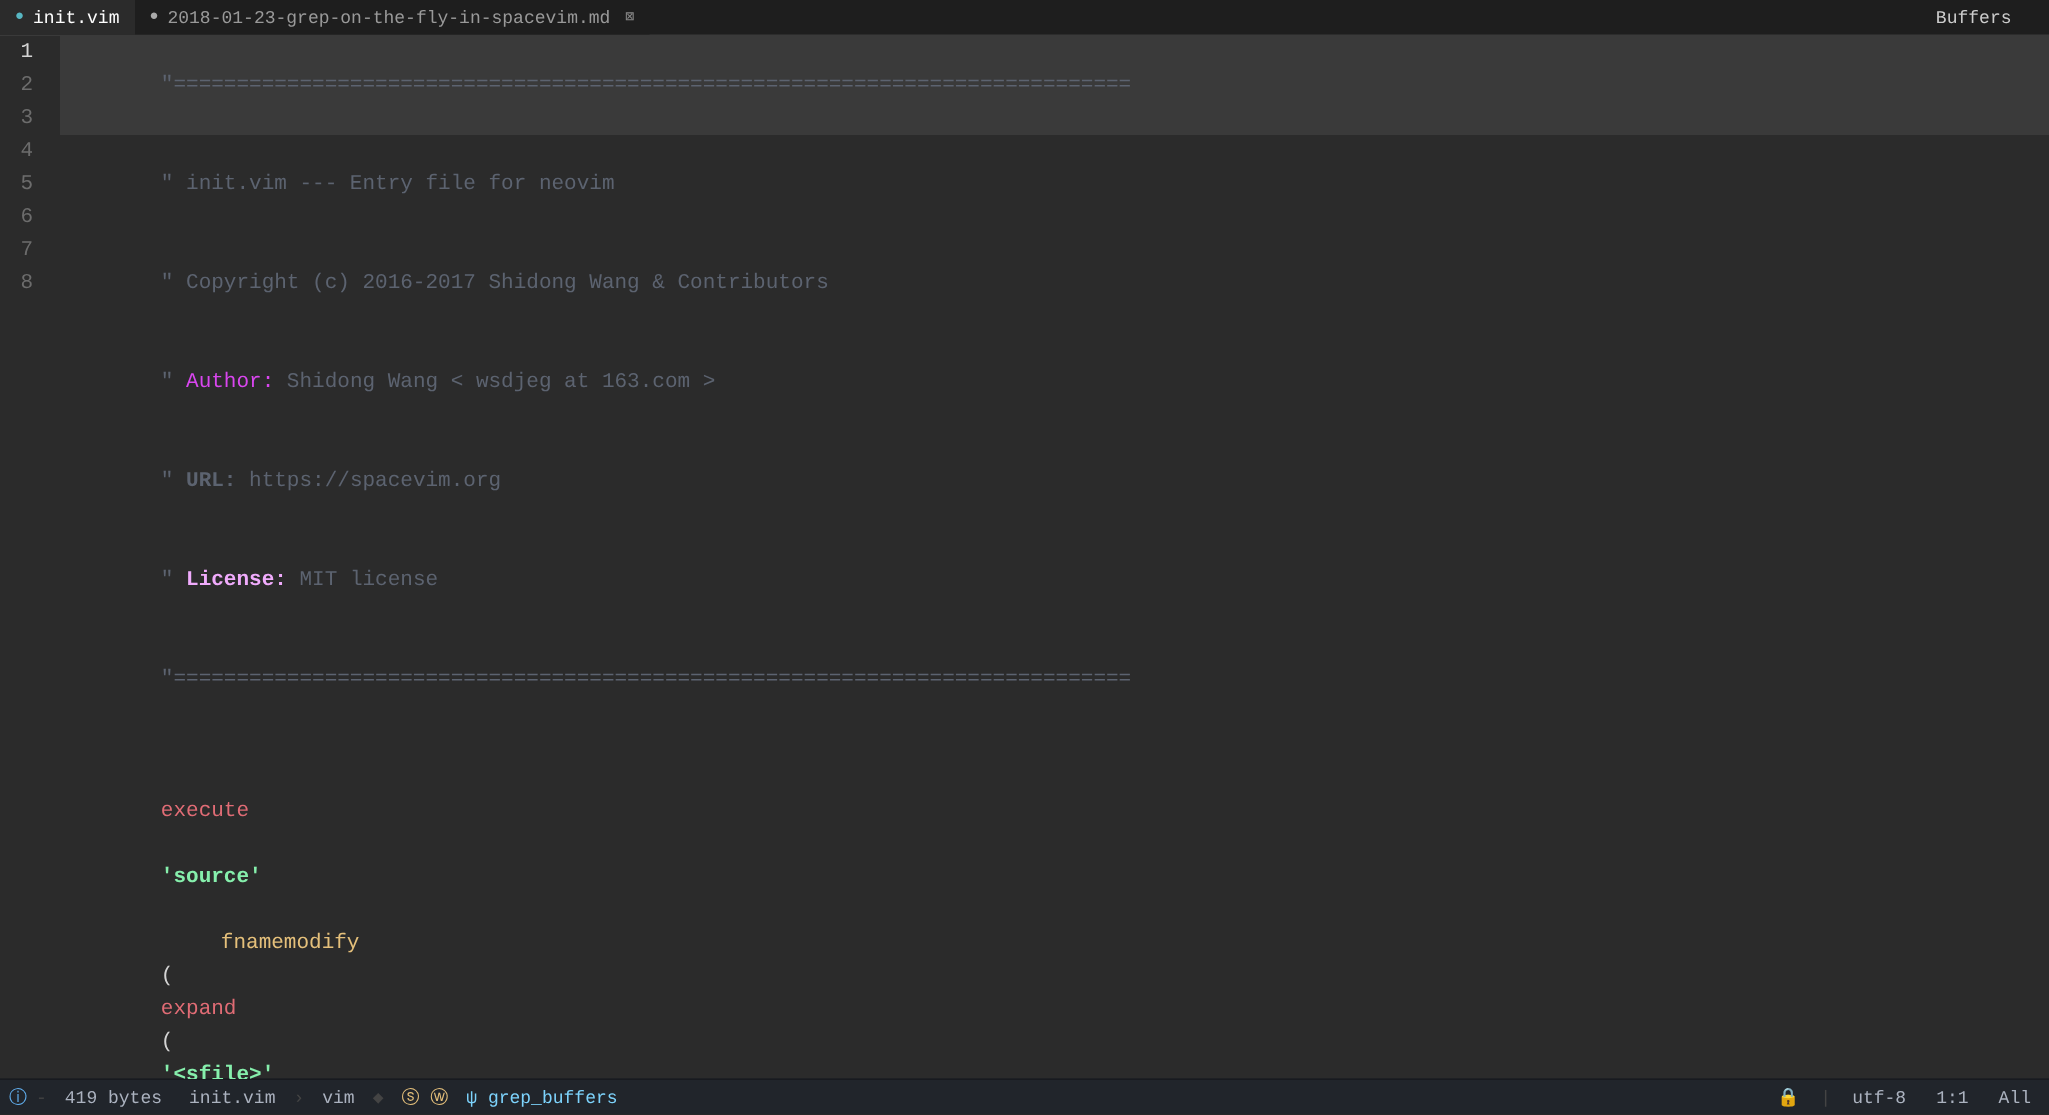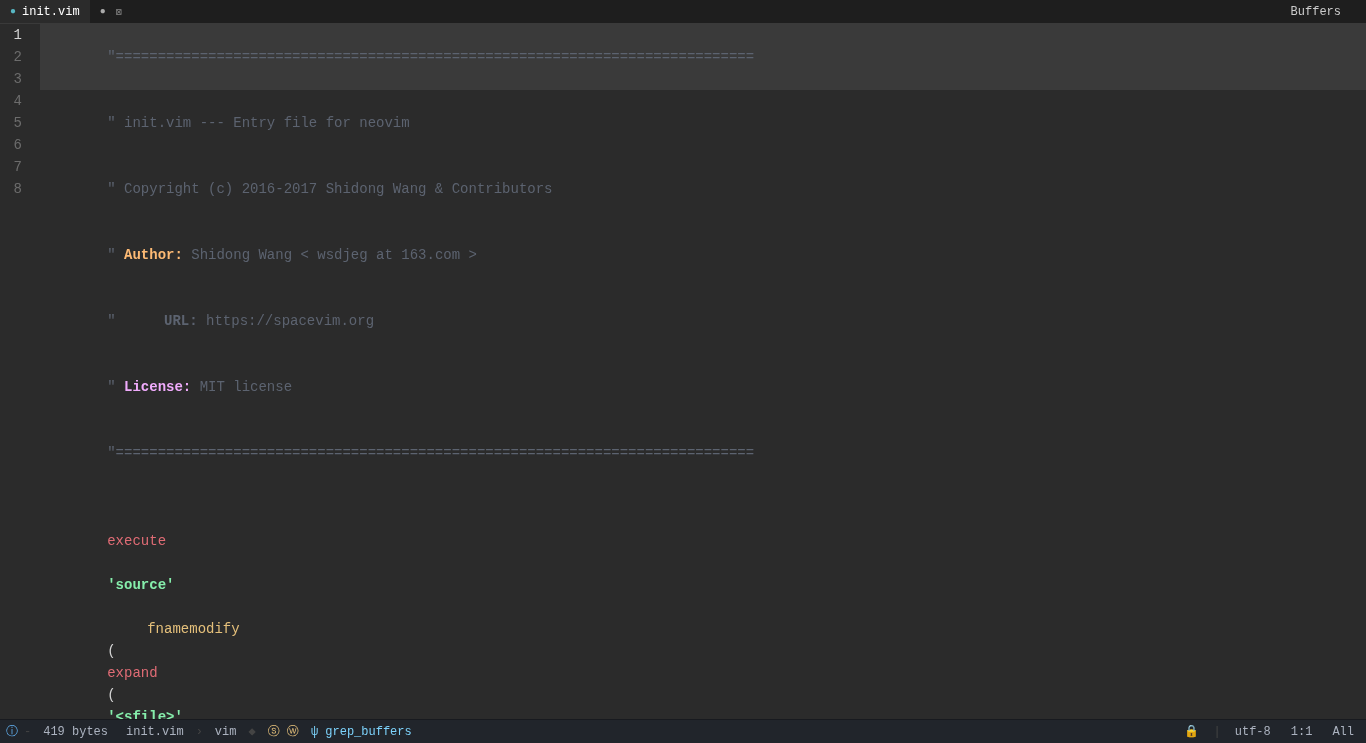--- a/index.html
+++ b/index.html
@@ -173,20 +173,21 @@
 </head>
 <body>
 
 <div class="tabbar">
   <div class="tab tab-active">
     <span class="tab-icon vim-icon">●</span>
     <span>init.vim</span>
   </div>
   <div class="tab tab-inactive">
     <span class="tab-icon" style="color:#aaa;">●</span>
+    <span>2018-01-23-grep-on-the-fly-in-spacevim.md</span>
     <span class="tab-close">⊠</span>
   </div>
   <div class="tabbar-right">
     <span>Buffers</span>
   </div>
 </div>
 
 <div class="editor">
   <div class="editor-content">
 
@@ -209,25 +210,25 @@
 
       <div class="code-line">
         <span class="comment">" init.vim --- Entry file for neovim</span>
       </div>
 
       <div class="code-line">
         <span class="comment">" Copyright (c) 2016-2017 Shidong Wang &amp; Contributors</span>
       </div>
 
       <div class="code-line">
-        <span class="comment">" </span><span class="comment-bold" style="color:#fdba74;font-weight:bold;">Author:</span><span class="comment"> Shidong Wang &lt; wsdjeg at 163.com &gt;</span>
-      </div>
-
-      <div class="code-line">
-        <span class="comment">" </span><span class="comment-bold" style="color:#5c6370;font-weight:bold;margin-left:40px;">URL:</span><span class="comment"> https://spacevim.org</span>
+        <span class="comment">" </span><span class="comment-bold" style="color:#d946ef;font-weight:normal;">Author:</span><span class="comment"> Shidong Wang &lt; wsdjeg at 163.com &gt;</span>
+      </div>
+
+      <div class="code-line">
+        <span class="comment">" </span><span class="comment-bold" style="color:#5c6370;font-weight:bold;">URL:</span><span class="comment"> https://spacevim.org</span>
       </div>
 
       <div class="code-line">
         <span class="comment">" </span><span class="comment-bold" style="color:#f0abfc;font-weight:bold;">License:</span><span class="comment"> MIT license</span>
       </div>
 
       <div class="code-line">
         <span class="separator-line">"============================================================================</span>
       </div>
 

